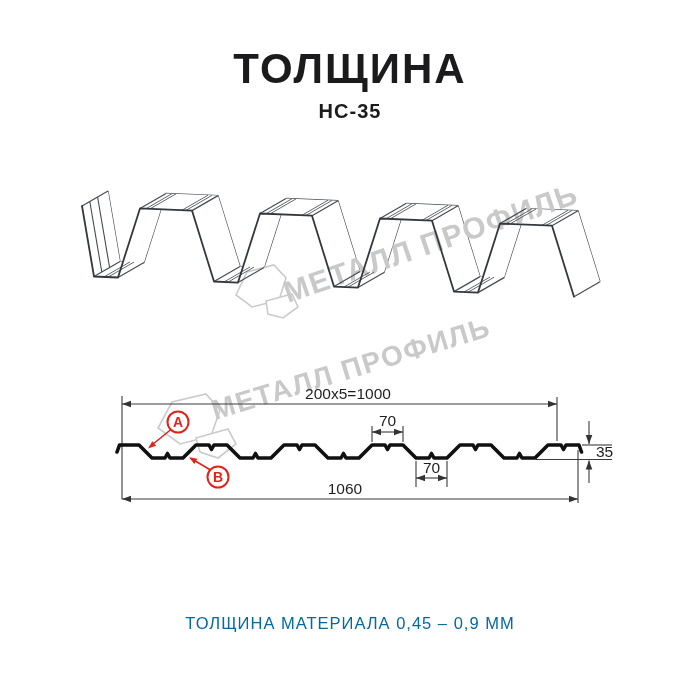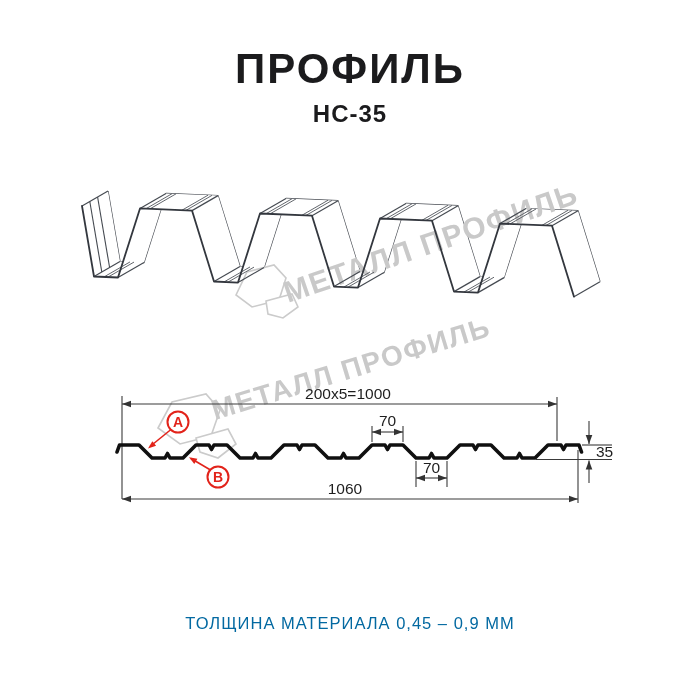--- a/index.html
+++ b/index.html
@@ -1,34 +1,34 @@
 <!DOCTYPE html>
 <html><head>
 <meta charset="utf-8">
 <style>
   html,body{margin:0;padding:0;background:#fff;}
   .page{position:relative;width:700px;height:700px;background:#ffffff;overflow:hidden;
         font-family:"Liberation Sans",sans-serif;}
   .hdr{position:absolute;top:46px;left:0;width:700px;text-align:center;}
   .title{font-size:42px;font-weight:800;letter-spacing:2px;color:#1b1b1d;line-height:1.1;}
-  .subtitle{margin-top:8px;font-size:24px;font-weight:bold;letter-spacing:1px;color:#1b1b1d;}
+  .subtitle{margin-top:8px;font-size:20px;font-weight:bold;letter-spacing:1px;color:#1b1b1d;}
   .ftr{position:absolute;top:614px;left:0;width:700px;text-align:center;
        font-size:16.5px;letter-spacing:1px;color:#0369a1;font-weight:500;}
   svg{position:absolute;top:0;left:0;}
   .wm-text{font-family:"Liberation Sans",sans-serif;font-weight:bold;letter-spacing:1.5px;}
   .dim-label{font-family:"Liberation Sans",sans-serif;font-size:15.5px;fill:#1e1e1e;}
   .red-label{font-family:"Liberation Sans",sans-serif;font-size:14px;font-weight:bold;fill:#e2231a;}
 </style>
 </head>
 <body>
 
 <div class="page">
 
   <div class="hdr">
-    <div class="title">ПРОФИЛЬ</div>
+    <div class="title">ТОЛЩИНА</div>
     <div class="subtitle">НС-35</div>
   </div>
 
   <svg id="art" width="700" height="700" viewBox="0 0 700 700">
 
     <g id="iso-fills">
         <path d="M108.0,191.0 L120.0,261.5 L144.0,262.5 L166.0,193.4 L218.0,195.6 L240.0,266.5 L264.0,267.6 L286.0,198.5 L338.0,200.7 L360.0,271.6 L384.0,272.6 L406.0,203.5 L458.0,205.7 L480.0,276.6 L504.0,277.6 L526.0,208.6 L578.0,210.7 L600.0,281.7" fill="none" stroke="#4a4e55" stroke-width="1.3" stroke-linejoin="round"></path>
         <path d="M82,206 L94,276.504 L120,261.504 L108,191 Z" fill="#ffffff"></path>
         <path d="M94,276.504 L118,277.512 L144,262.512 L120,261.504 Z" fill="#ffffff"></path>
         <path d="M118,277.512 L140,208.436 L166,193.436 L144,262.512 Z" fill="#ffffff"></path>

